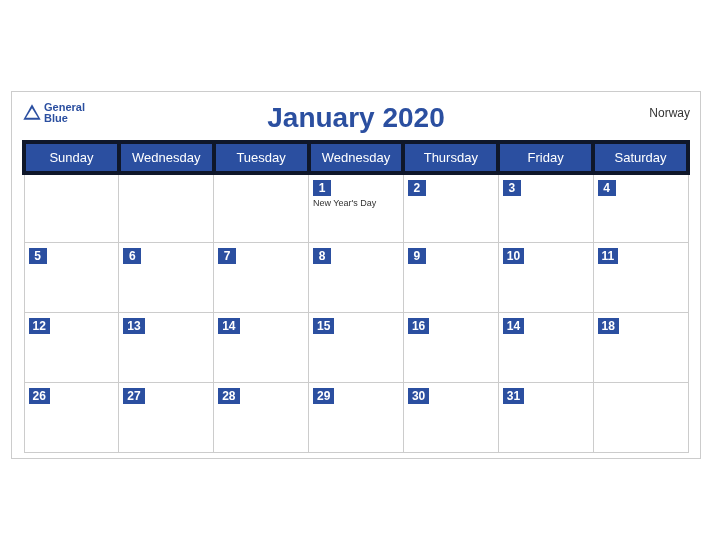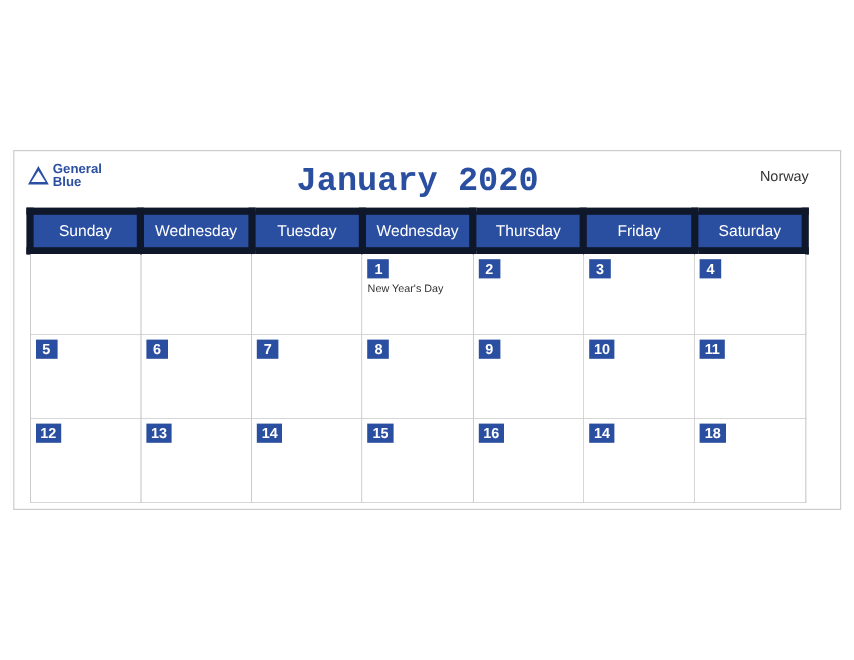--- a/index.html
+++ b/index.html
@@ -9,36 +9,35 @@
       display: flex;
       justify-content: center;
       align-items: center;
       width: 712px;
       height: 550px;
     }
     .calendar-container {
       width: 690px;
       background: #fff;
       border: 1px solid #ccc;
-      padding: 10px 26px 5px 10px;
+      padding: 10px 10px 5px 10px;
     }
     .calendar-header {
       display: flex;
       justify-content: center;
       align-items: center;
       position: relative;
       margin-bottom: 6px;
     }
     .calendar-title {
       font-size: 28px;
       color: #2b4fa0;
       font-weight: bold;
       text-align: center;
       flex: 1;
-      font-family: Liberation Mono, monospace;
     }
     .country-label {
       position: absolute;
       right: 0;
       top: 4px;
       font-size: 12px;
       color: #333;
     }
     .logo-area {
       position: absolute;
@@ -77,21 +76,21 @@
     .calendar-grid {
       width: 100%;
       border-collapse: collapse;
     }
     .calendar-grid th {
       background-color: #2b4fa0;
       color: #fff;
       text-align: center;
       font-size: 13px;
       padding: 6px 2px;
-      border: 6px solid #0f172a;
+      border: 4px solid #0f172a;
       font-weight: normal;
     }
     .calendar-grid td {
       border: 1px solid #ccc;
       vertical-align: top;
       width: calc(100% / 7);
       height: 70px;
       padding: 3px 4px;
       position: relative;
       background: #fff;
@@ -170,15 +169,24 @@
         </tr>
         <tr>
           <td><span class="day-number">12</span></td>
           <td><span class="day-number">13</span></td>
           <td><span class="day-number">14</span></td>
           <td><span class="day-number">15</span></td>
           <td><span class="day-number">16</span></td>
           <td><span class="day-number">14</span></td>
           <td><span class="day-number">18</span></td>
         </tr>
+        <tr>
+          <td><span class="day-number">26</span></td>
+          <td><span class="day-number">27</span></td>
+          <td><span class="day-number">28</span></td>
+          <td><span class="day-number">29</span></td>
+          <td><span class="day-number">30</span></td>
+          <td><span class="day-number">31</span></td>
+          <td class="empty-cell"></td>
+        </tr>
       </tbody>
   </table>
 </div>
 
 </body></html>

